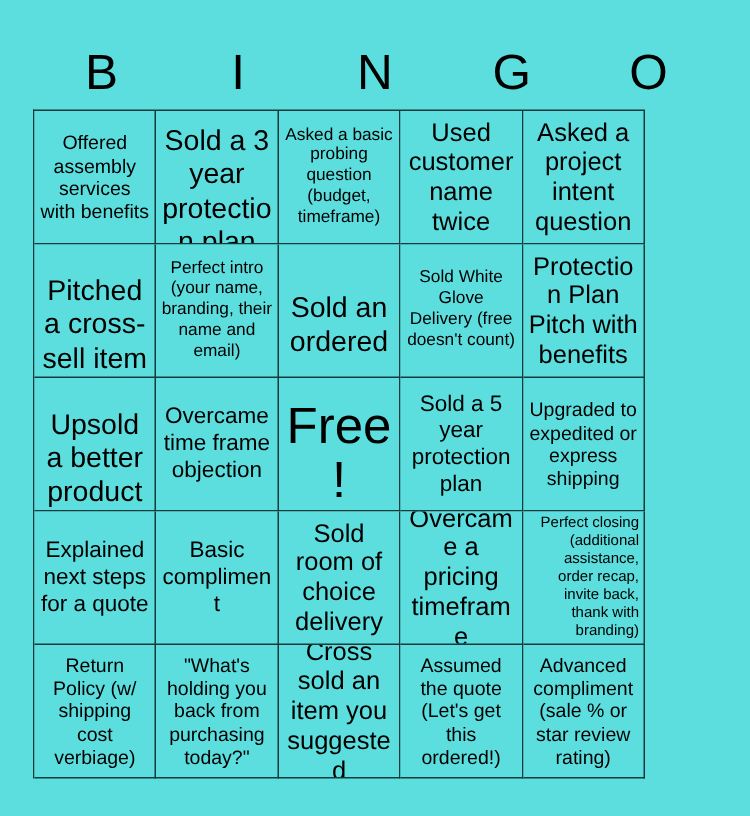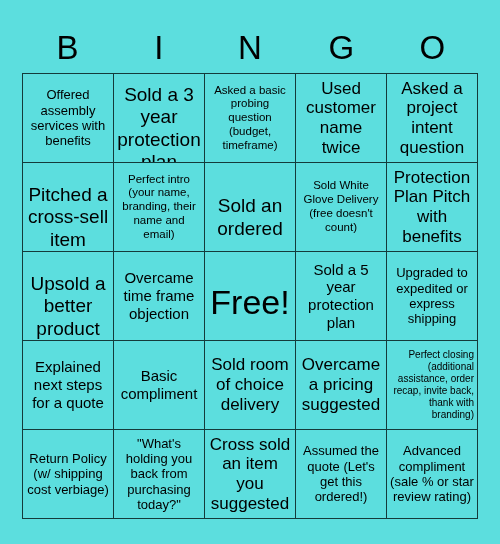--- a/index.html
+++ b/index.html
@@ -38,21 +38,21 @@
     line-height: 1;
     font-weight: 400;
     letter-spacing: 0px;
     color: #000;
   }
   
   #grid {
     position: absolute;
     left: 22px;
     top: 73px;
-    width: 456px;
+    width: 408px;
     height: 446px;
     display: grid;
     grid-template-columns: repeat(5, 1fr);
     grid-template-rows: repeat(5, 1fr);
     border-top: 1px solid #143b3b;
     border-left: 1px solid #143b3b;
     box-sizing: border-box;
     background: #5cdede;
   }
   .cell {
@@ -148,21 +148,21 @@
     <div class="cell fs-md">
         <span>Explained next steps for a quote</span>
       </div>
     <div class="cell fs-md">
         <span>Basic compliment</span>
       </div>
     <div class="cell fs-lg">
         <span>Sold room of choice delivery</span>
       </div>
     <div class="cell fs-lg">
-        <span>Overcame a pricing suggested</span>
+        <span>Overcame a pricing timeframe</span>
       </div>
     <div class="cell fs-xxs">
         <span>Perfect closing (additional assistance, order recap, invite back, thank with branding)</span>
       </div>
 
     <div class="cell fs-sm">
         <span>Return Policy (w/ shipping cost verbiage)</span>
       </div>
     <div class="cell fs-sm">
         <span>"What's holding you back from purchasing today?"</span>

